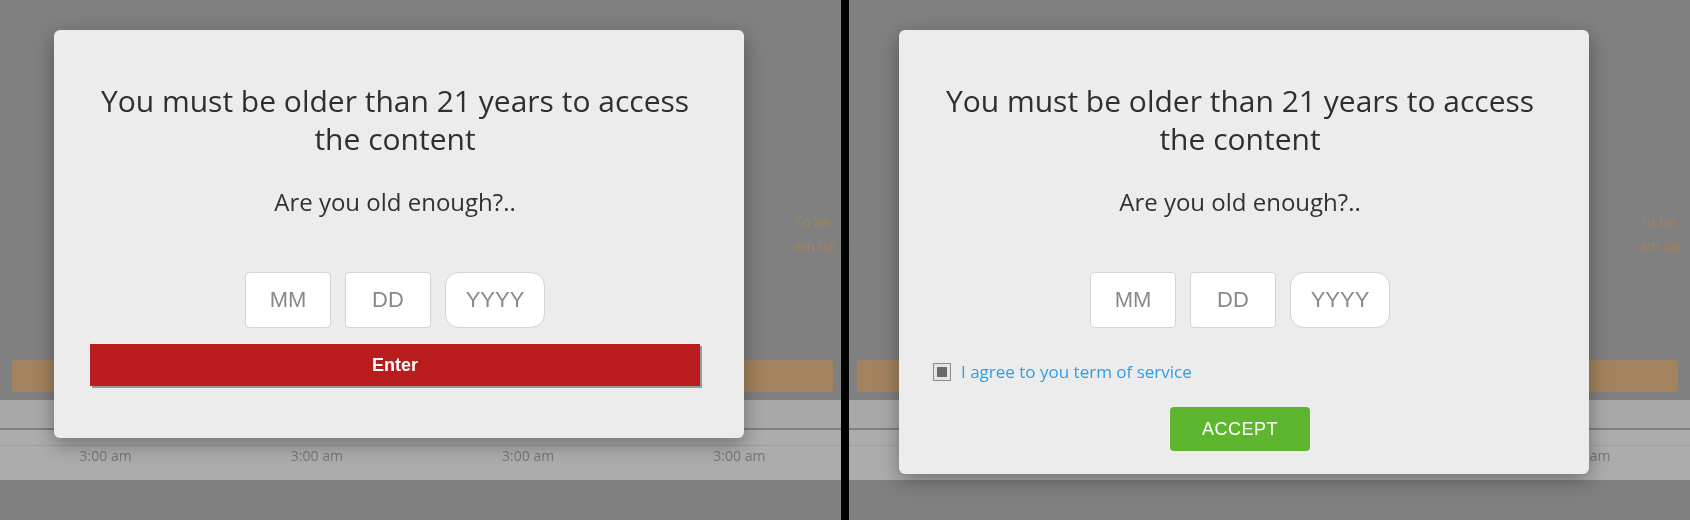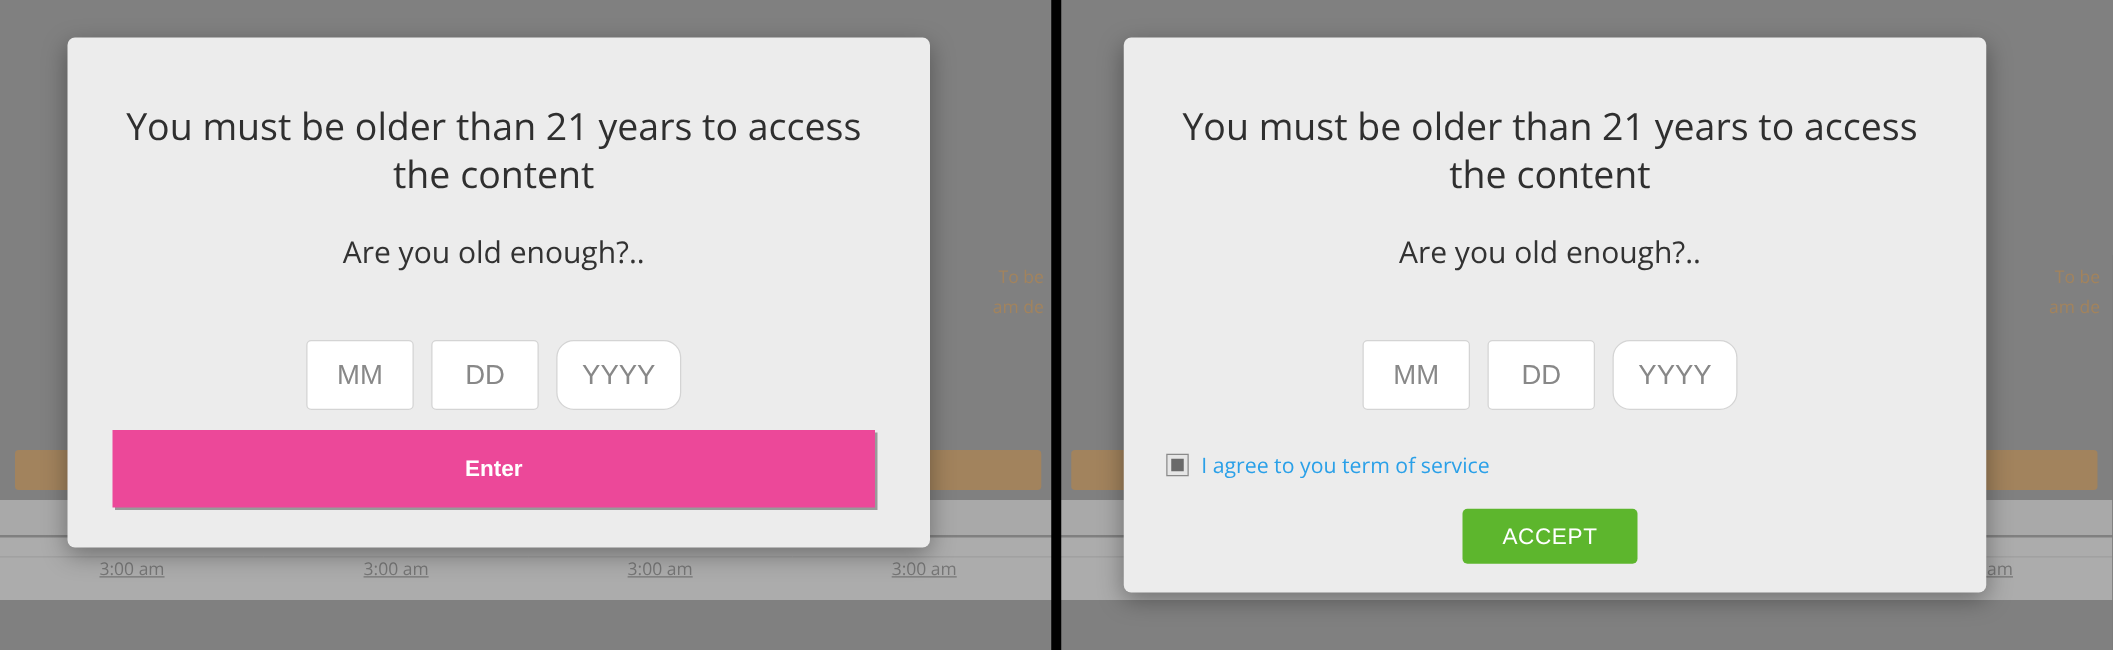--- a/index.html
+++ b/index.html
@@ -64,29 +64,29 @@
     left: 0;
     right: 0;
     height: 50px;
     background: #fff;
     display: flex;
     justify-content: space-around;
     align-items: center;
     color: #666;
     font-size: 14px;
   }
-  .bg-cell { flex: 1; text-align: center; border-top: 1px solid #d6d6d6;  text-decoration: underline;}
+  .bg-cell { flex: 1; text-align: center; border-top: 1px solid #d6d6d6; }
   .bg-text-right {
     position: absolute;
     top: 210px;
     right: 10px;
     color: #e18a1e;
     font-size: 14px;
     line-height: 24px;
-    text-align: right;
+    text-align: left;
   }
   .bg-text-right span { display:block; }
 
   .modal {
     position: absolute;
     background: #ececec;
     border-radius: 6px;
     box-shadow: 0 6px 20px rgba(0,0,0,0.35);
     padding: 30px 34px 28px 26px;
     box-sizing: border-box;
@@ -137,22 +137,22 @@
     color: #555;
     box-sizing: border-box;
   }
   .date-input.year { width: 100px; border-radius: 14px; }
   .date-input::placeholder { color: #888; }
 
   .enter-btn {
     display: block;
     width: calc(100% - 20px);
     margin: 16px auto 0 auto;
-    height: 62px;
-    background: #ec4899;
+    height: 42px;
+    background: #b91c1c;
     color: #fff;
     font-weight: 700;
     font-size: 18px;
     border: none;
     cursor: pointer;
     box-shadow: 2px 2px 0 rgba(0,0,0,0.35);
   }
 
   .terms-row {
     margin-top: 32px;

